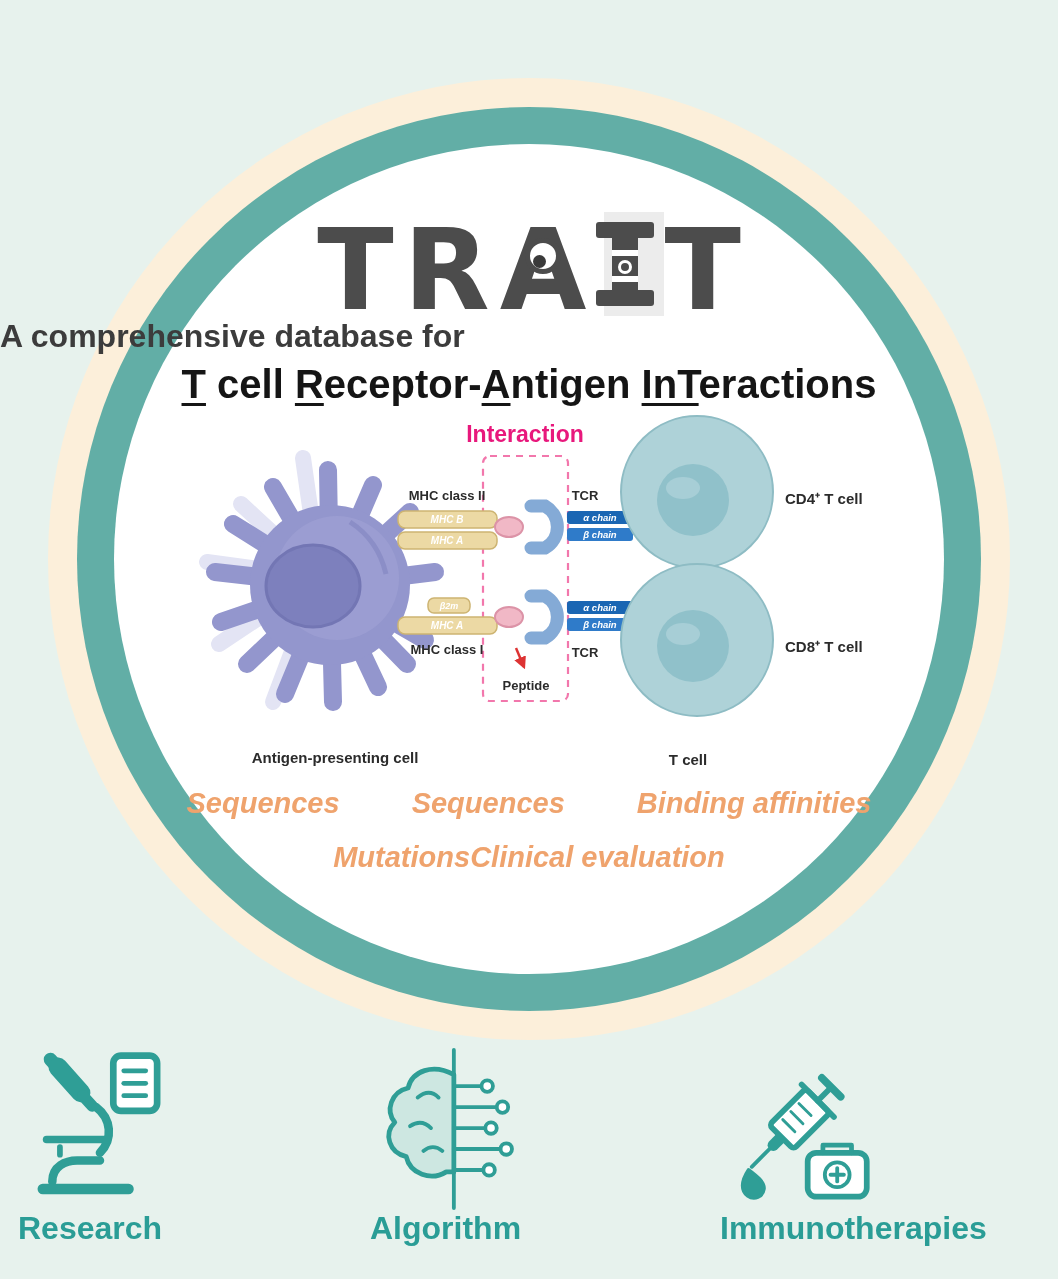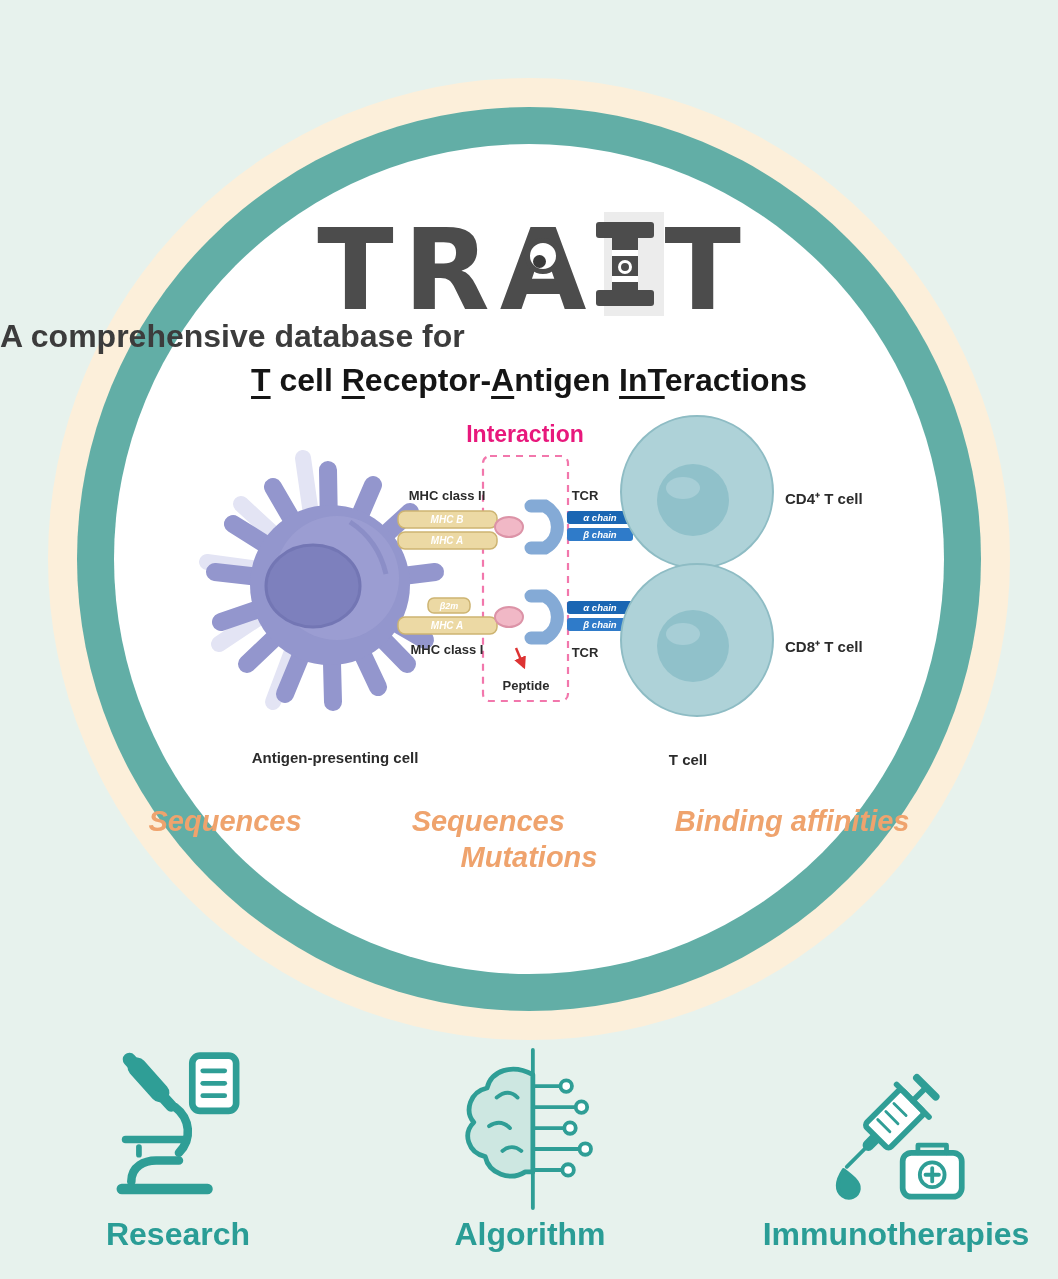--- a/index.html
+++ b/index.html
@@ -25,39 +25,39 @@
   .cap-top{top:0;} .cap-bottom{bottom:0;}
   .logo-i-stem{position:absolute;left:16px;top:8px;width:26px;height:68px;background:#4c4c4c;}
   .logo-i-rung{position:absolute;left:16px;width:26px;height:6px;background:#ffffff;}
   .rung1{top:28px;} .rung2{top:54px;}
   .logo-i-ring{position:absolute;left:50%;top:38px;transform:translateX(-50%);width:14px;height:14px;
                border:3px solid #ffffff;border-radius:50%;box-sizing:border-box;}
 
   
   .h1{position:absolute;top:318px;left:0;width:100%;font-size:32px;
       font-weight:bold;color:#3c3c3c;z-index:3;}
-  .h2{position:absolute;top:362px;left:0;width:100%;text-align:center;font-size:32px;
+  .h2{position:absolute;top:362px;left:0;width:100%;text-align:center;font-size:40px;
       font-weight:bold;color:#151515;z-index:3;}
   .h2 .u{text-decoration:underline;text-decoration-thickness:3px;text-underline-offset:5px;}
 
   
   .diagram-svg{position:absolute;left:185px;top:412px;z-index:3;font-family:"Liberation Sans",sans-serif;}
   .dlabel{font-weight:bold;fill:#2b2b2b;}
   .barlabel{font-weight:bold;font-style:italic;fill:#ffffff;}
 
   
   .kw-row{position:absolute;left:114px;width:830px;display:flex;justify-content:center;
           font-style:italic;font-weight:bold;font-size:29px;color:#efa36d;z-index:3;}
-  .kw1{top:805px;gap:110px;}
+  .kw1{top:787px;gap:72px;}
   .kw2{top:841px;}
 
   
   .footer-col{position:absolute;top:1048px;width:320px;display:flex;flex-direction:column;
-              align-items:center;gap:6px;z-index:3;}
-  .fc1{left:18px;} .fc2{left:370px;} .fc3{left:736px;}
+              z-index:3;}
+  .fc1{left:18px;} .fc2{left:370px;} .fc3{left:720px;}
   .footer-label{font-size:32px;font-weight:bold;color:#2a9d96;}
 </style>
 </head>
 <body>
 
 <div class="canvas">
 
   <div class="circle c-cream"></div>
   <div class="circle c-teal"></div>
   <div class="circle c-white"></div>
@@ -181,20 +181,21 @@
     <text x="503" y="353" text-anchor="middle" font-size="15" class="dlabel">T cell</text>
   </svg>
 
   <div class="kw-row kw1">
     <span>Sequences</span>
     <span>Sequences</span>
     <span>Binding affinities</span>
   </div>
   <div class="kw-row kw2">
     <span>Mutations</span>
+    <span>Clinical evaluation</span>
   </div>
 
   <div class="footer-col fc1">
     <svg width="162" height="162" viewBox="0 0 170 170">
       <g fill="none" stroke="#2f9e96" stroke-linecap="round" stroke-linejoin="round">
         <rect x="100" y="8" width="46" height="58" rx="8" stroke-width="7" fill="#ffffff"></rect>
         <line x1="111" y1="24" x2="134" y2="24" stroke-width="5"></line>
         <line x1="111" y1="37" x2="134" y2="37" stroke-width="5"></line>
         <line x1="111" y1="50" x2="134" y2="50" stroke-width="5"></line>
         <line x1="34" y1="12" x2="44" y2="23" stroke-width="14"></line>

